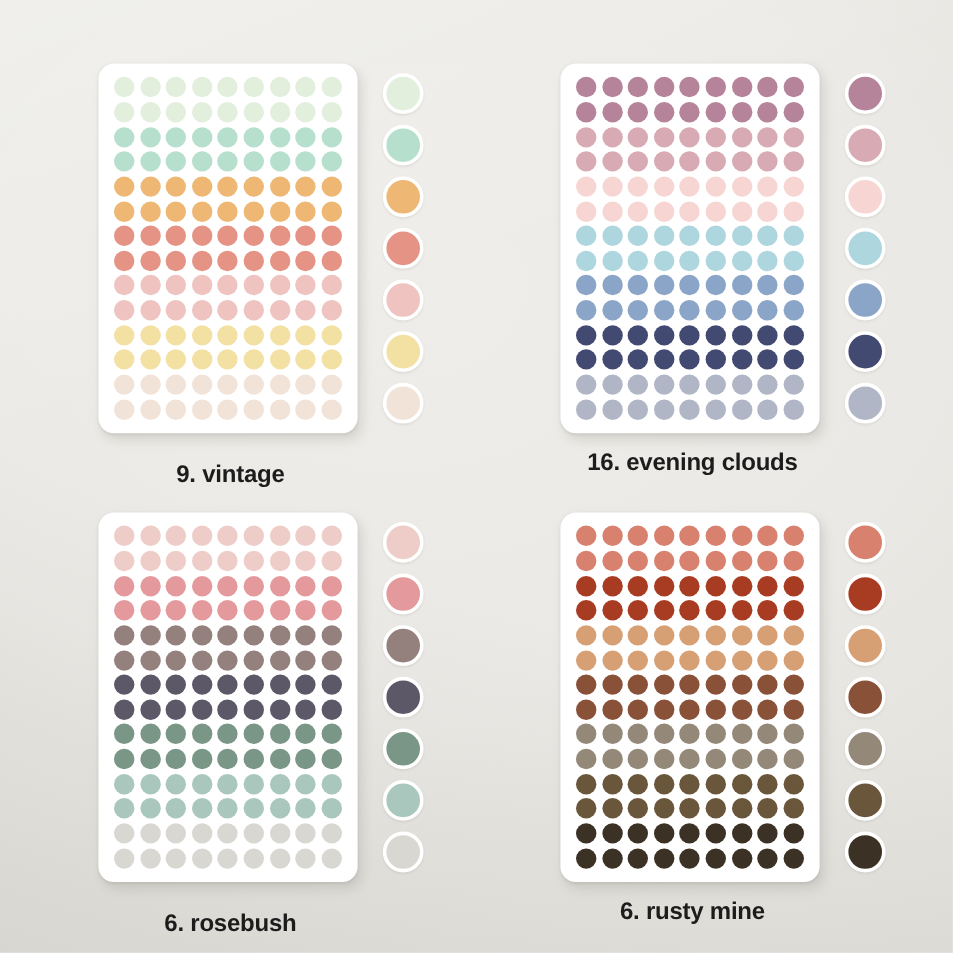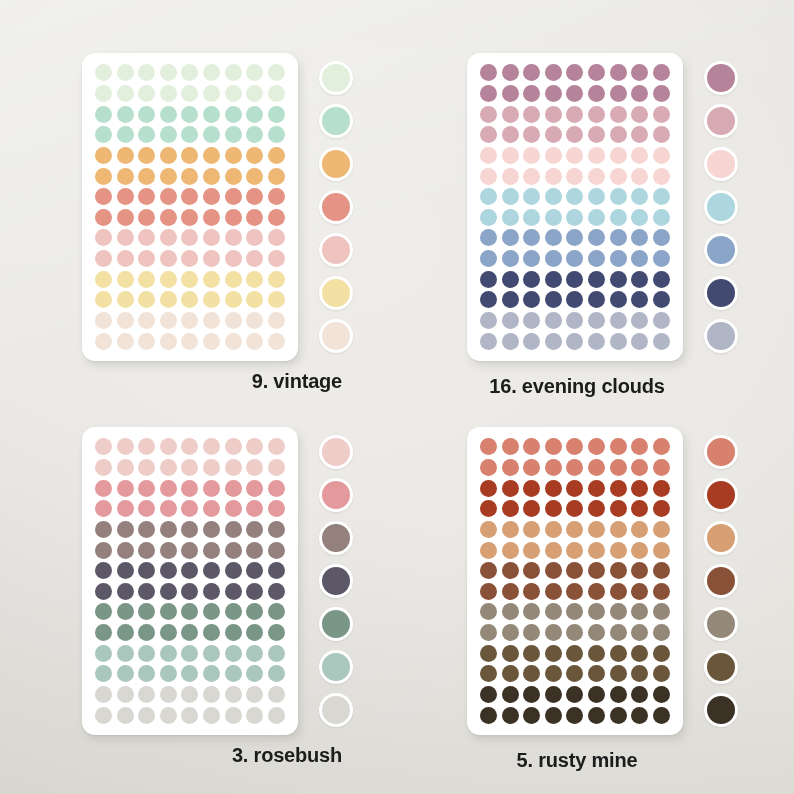--- a/index.html
+++ b/index.html
@@ -104,21 +104,21 @@
     white-space: nowrap;
   }
 
   
   #unit-9  { left: 82px;  top: 53px;  }
   #unit-10 { left: 467px; top: 53px;  }
   #unit-11 { left: 82px;  top: 427px; }
   #unit-12 { left: 467px; top: 427px; }
 
   #unit-9  .card-label,
-  #unit-11 .card-label { top: 317px; text-align: right; }
+  #unit-11 .card-label { top: 332px; }
   #unit-10 .card-label,
   #unit-12 .card-label { top: 322px; }
 </style>
 </head>
 <body>
 
 <div id="backdrop"></div>
 
 <div id="grid">
 
@@ -1297,21 +1297,21 @@
     </div>
     <div class="swatch-col">
         <div class="swatch" style="background: rgb(238, 205, 200);"></div>
         <div class="swatch" style="background: rgb(228, 154, 156);"></div>
         <div class="swatch" style="background: rgb(148, 129, 126);"></div>
         <div class="swatch" style="background: rgb(93, 88, 104);"></div>
         <div class="swatch" style="background: rgb(122, 150, 134);"></div>
         <div class="swatch" style="background: rgb(169, 199, 189);"></div>
         <div class="swatch" style="background: rgb(217, 215, 209);"></div>
       </div>
-    <div class="card-label">3. rosebush</div>
+    <div class="card-label">6. rosebush</div>
   </div>
 
   <div class="palette-unit" id="unit-12">
     <div class="card">
       <div class="dot-grid">
           <div class="dot-cell">
             <div class="dot" style="background: rgb(215, 129, 110);"></div>
           </div>
           <div class="dot-cell">
             <div class="dot" style="background: rgb(215, 129, 110);"></div>
@@ -1692,16 +1692,16 @@
     </div>
     <div class="swatch-col">
         <div class="swatch" style="background: rgb(215, 129, 110);"></div>
         <div class="swatch" style="background: rgb(168, 60, 35);"></div>
         <div class="swatch" style="background: rgb(215, 159, 116);"></div>
         <div class="swatch" style="background: rgb(138, 81, 57);"></div>
         <div class="swatch" style="background: rgb(148, 136, 120);"></div>
         <div class="swatch" style="background: rgb(106, 86, 58);"></div>
         <div class="swatch" style="background: rgb(59, 49, 37);"></div>
       </div>
-    <div class="card-label">5. rusty mine</div>
+    <div class="card-label">6. rusty mine</div>
   </div>
 
 </div>
 
 </body></html>

